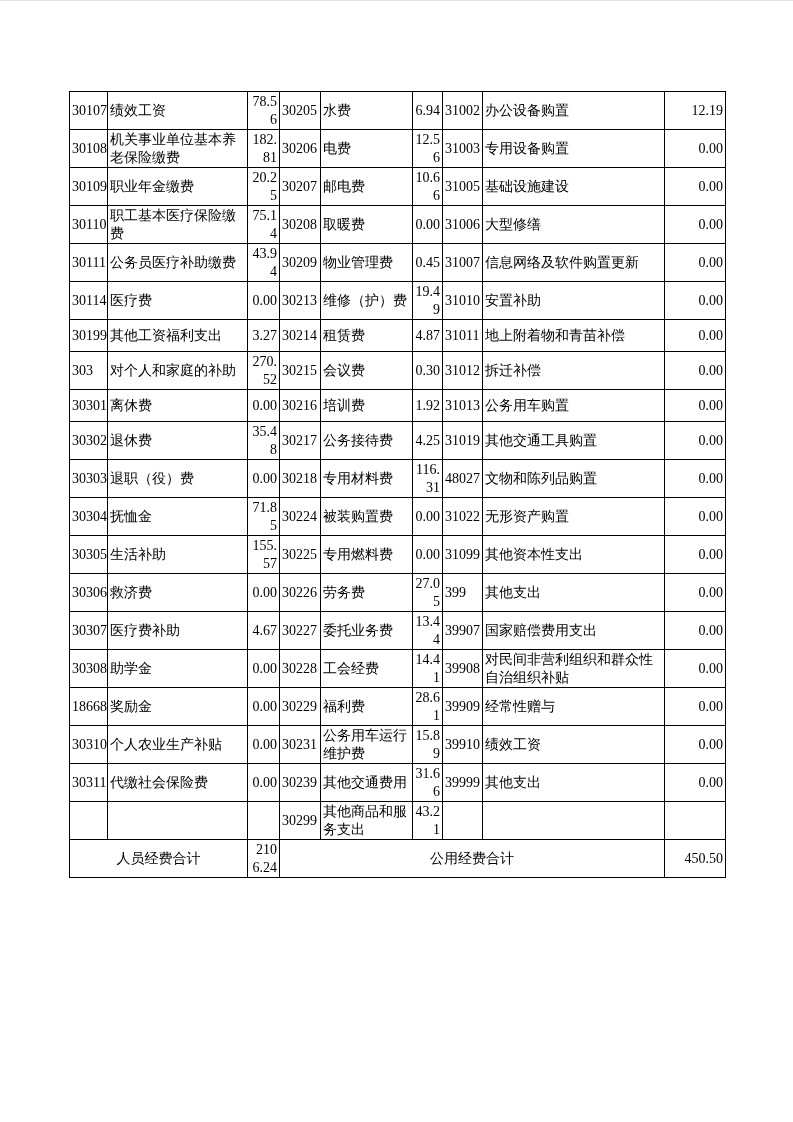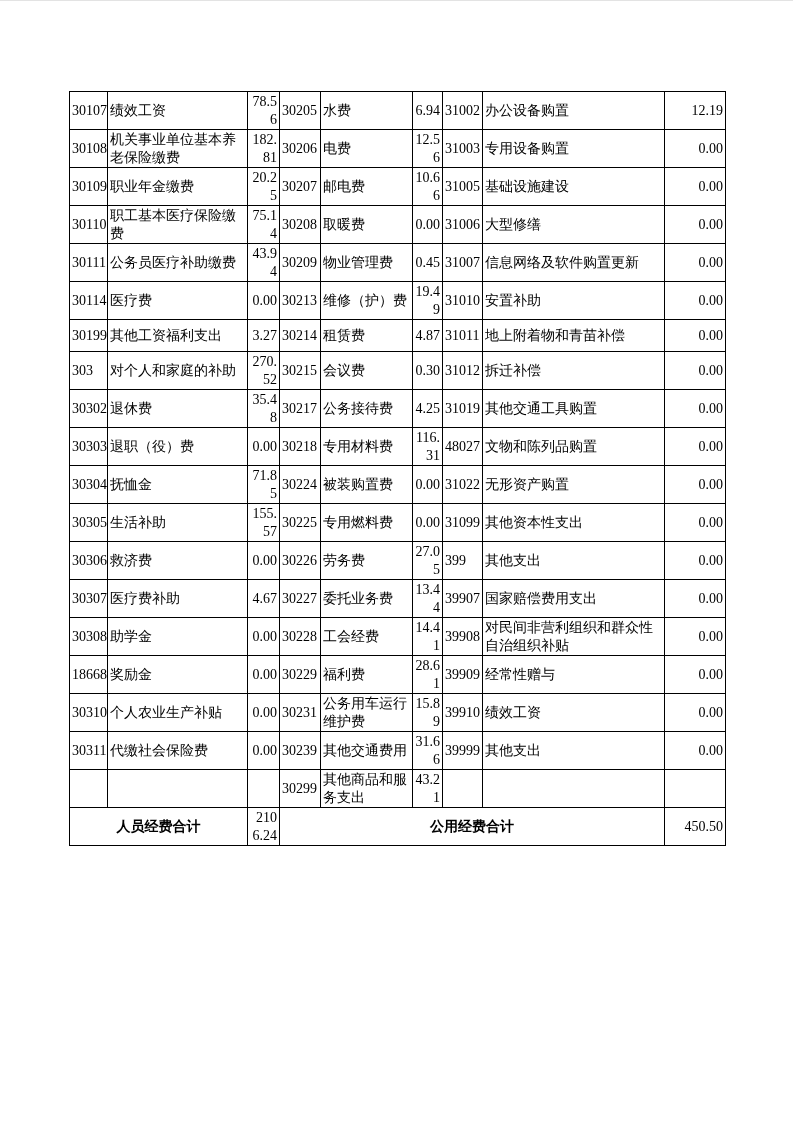--- a/index.html
+++ b/index.html
@@ -44,21 +44,20 @@
   }
   td.value {
     text-align: right;
     word-break: break-all;
     line-break: anywhere;
     padding: 1px 2px 1px 1px;
   }
   td.total-label {
     text-align: center;
     word-break: break-all;
-    font-weight: bold;
   }
 </style>
 </head>
 <body>
 
 <div class="page-top-line"></div>
 
 <table class="budget">
   <colgroup>
     <col style="width:38px">
@@ -154,20 +153,31 @@
         <td class="name">对个人和家庭的补助</td>
         <td class="value">270.52</td>
         <td class="code">30215</td>
         <td class="name">会议费</td>
         <td class="value">0.30</td>
         <td class="code">31012</td>
         <td class="name">拆迁补偿</td>
         <td class="value">0.00</td>
       </tr>
       <tr>
+        <td class="code">30301</td>
+        <td class="name">离休费</td>
+        <td class="value">0.00</td>
+        <td class="code">30216</td>
+        <td class="name">培训费</td>
+        <td class="value">1.92</td>
+        <td class="code">31013</td>
+        <td class="name">公务用车购置</td>
+        <td class="value">0.00</td>
+      </tr>
+      <tr>
         <td class="code">30302</td>
         <td class="name">退休费</td>
         <td class="value">35.48</td>
         <td class="code">30217</td>
         <td class="name">公务接待费</td>
         <td class="value">4.25</td>
         <td class="code">31019</td>
         <td class="name">其他交通工具购置</td>
         <td class="value">0.00</td>
       </tr>

